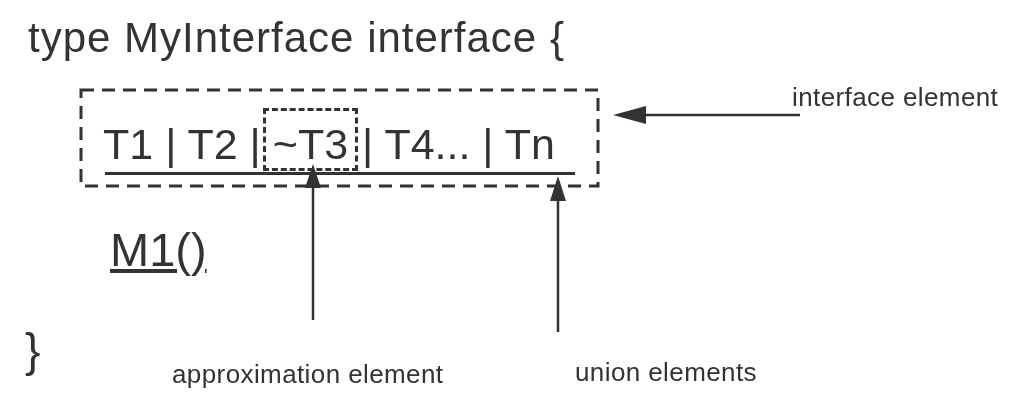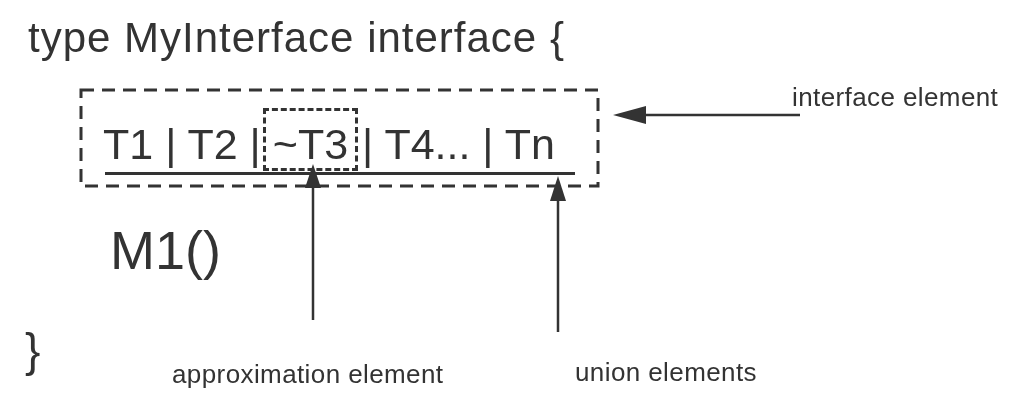--- a/index.html
+++ b/index.html
@@ -46,21 +46,22 @@
     display: inline-block;
     vertical-align: baseline;
     line-height: 43px;
     border: 3px dashed var(--ink);
     padding: 12px 7px 2px 7px;
     margin-left: 2px;
   }
   .part-right { margin-left: 4px; }
   .methods {
     left: 110px; top: 225px;
-    font-size: 54px;
+    font-size: 47px;
+    text-decoration: underline;
   }
   .methods .method { line-height: 50px; white-space: pre; }
   .closing-brace {
     left: 25px; top: 326px;
     font-size: 46px;
     line-height: 48px;
   }
   .annotation {
     font-size: 26px;
     line-height: 30px;

